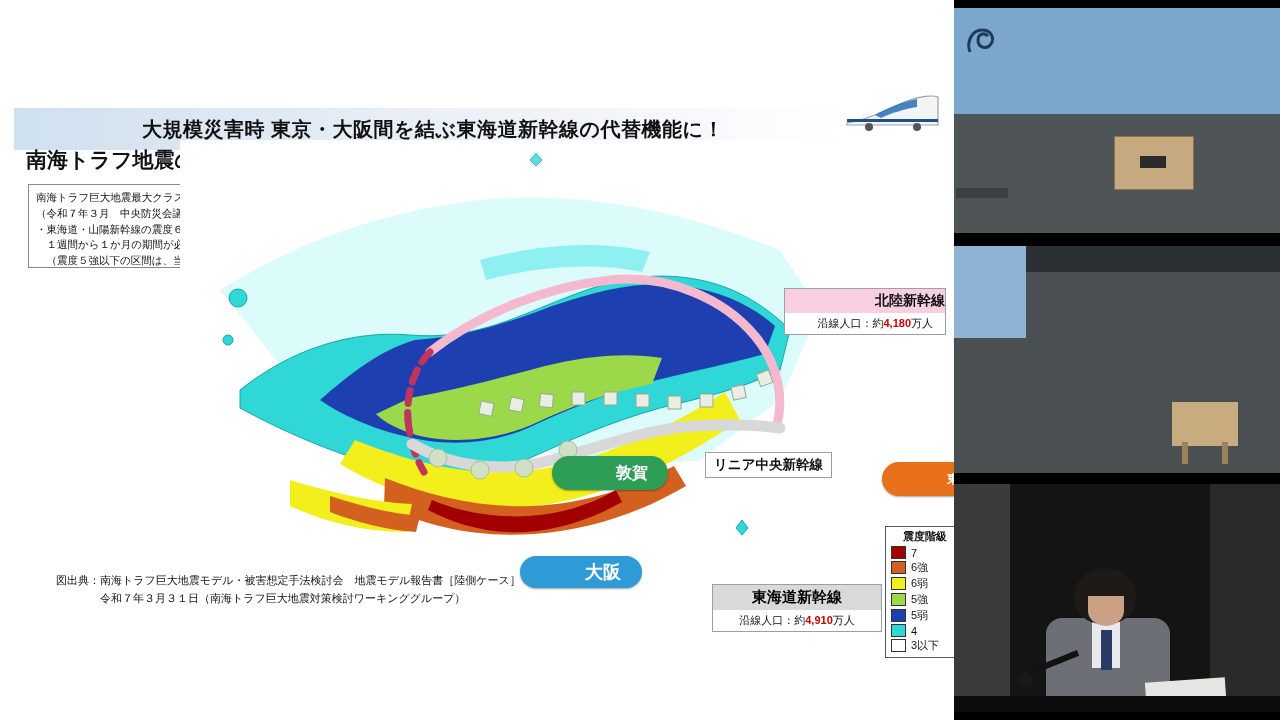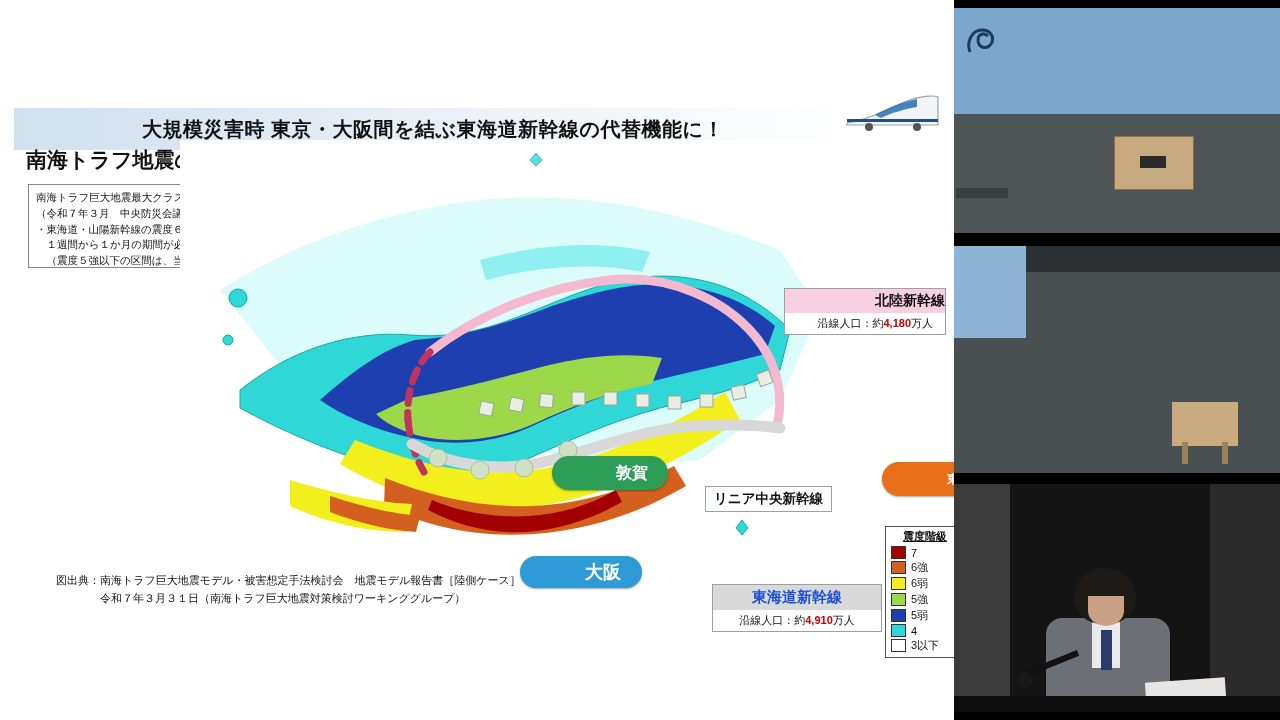--- a/index.html
+++ b/index.html
@@ -31,30 +31,30 @@
     font-weight:bold;color:#ffffff;box-shadow:0 1px 2px rgba(0,0,0,.35);padding-left:44px;}
   .pill.tokyo{left:702px;top:322px;width:66px;height:34px;background:#e8701a;font-size:12px;}
   .pill.osaka{left:340px;top:416px;width:78px;height:32px;background:#2e9bd6;font-size:18px;}
   .pill.tsuruga{left:372px;top:316px;width:72px;height:34px;background:#2e9d56;font-size:16px;}
 
   .tagbox{position:absolute;background:#ffffff;border:1px solid #9aa0a6;text-align:center;}
   .tag-hokuriku{left:604px;top:148px;width:160px;text-align:right;}
   .tag-hokuriku .head{background:#f7cfe0;font-size:14px;font-weight:bold;padding:3px 0;color:#111;}
   .tag-hokuriku .body{font-size:11px;padding:3px 12px;color:#111;}
   .tag-tokaido{left:532px;top:444px;width:168px;}
-  .tag-tokaido .head{background:#d9d9d9;font-size:15px;font-weight:bold;padding:3px 2px;color:#1d4ed8;}
+  .tag-tokaido .head{background:#d9d9d9;font-size:15px;font-weight:bold;padding:3px 2px;color:#000000;}
   .tag-tokaido .body{font-size:11px;padding:3px 0;color:#111;}
   .num-red{color:#cc0000;font-weight:bold;}
 
   .tag-linear{position:absolute;left:525px;top:312px;background:#ffffff;border:1px solid #9aa0a6;
-    font-size:13.5px;font-weight:bold;padding:3px 8px;color:#111;margin-top:34px;}
+    font-size:13.5px;font-weight:bold;padding:3px 8px;color:#111;}
 
   
   .legend{position:absolute;left:705px;top:386px;width:78px;background:#ffffff;border:1px solid #555;}
-  .legend .lg-title{font-size:11px;font-weight:bold;text-align:center;padding:2px 0;color:#111;text-decoration:underline;}
+  .legend .lg-title{font-size:11px;font-weight:bold;text-align:center;padding:2px 0;color:#111;}
   .legend .lg-row{display:flex;align-items:center;gap:5px;padding:0 4px 1px 5px;}
   .legend .sw{width:13px;height:11px;border:1px solid #333;}
   .legend .lb{font-size:11px;color:#111;}
 
   .source{position:absolute;left:56px;top:572px;font-size:11px;color:#111;line-height:1.6;}
 
   
   .cams{position:absolute;left:954px;top:0;width:326px;height:720px;background:#000;}
   .cam{position:absolute;left:0;width:326px;background:#000;overflow:hidden;}
   .cam1{top:8px;height:225px;}

